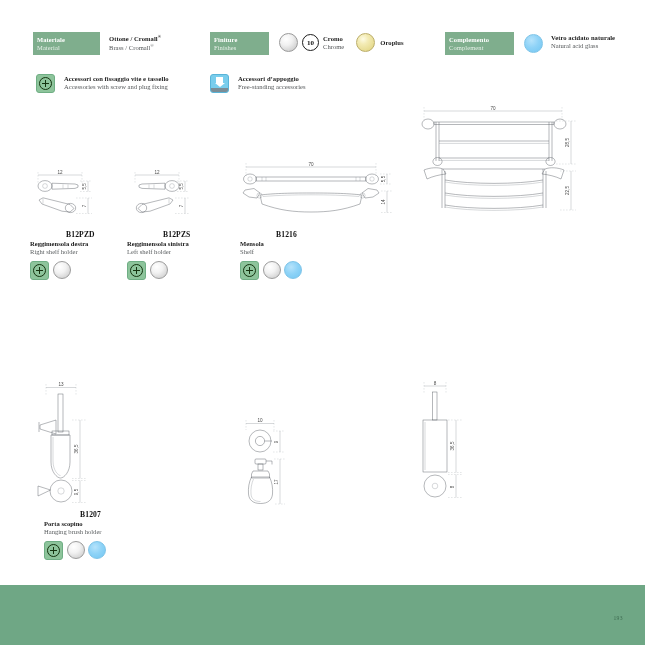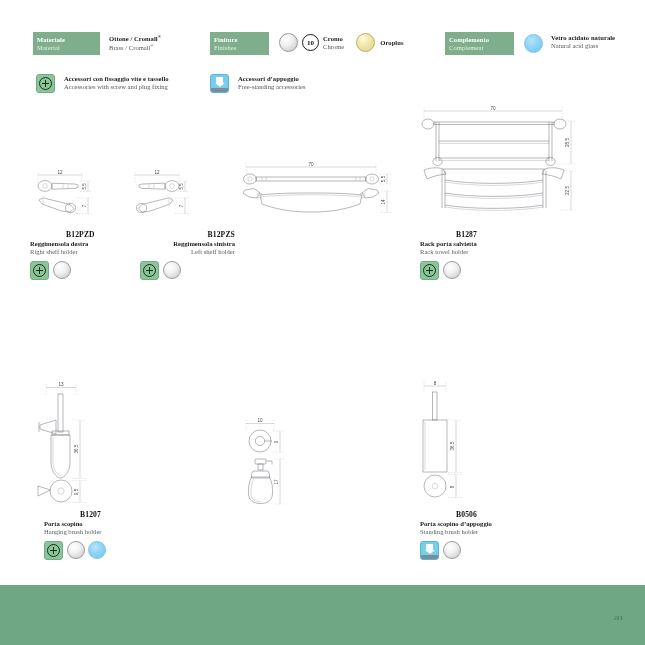--- a/index.html
+++ b/index.html
@@ -265,21 +265,21 @@
 
       <path class="ln" d="M46 32 L42 29.8 L15 36.5 L11 40.5 L15 44 L23 43.2 L43 36 Z"></path>
       <ellipse class="ln" cx="14.5" cy="40" rx="5.2" ry="4.6"></ellipse>
       <line class="ln-thin" x1="42" y1="30.6" x2="42" y2="35.6"></line>
       <line class="ext" x1="48" y1="30" x2="62" y2="30"></line>
       <line class="ext" x1="48" y1="45.5" x2="62" y2="45.5"></line>
       <line class="tick" x1="58" y1="30" x2="58" y2="45.5"></line>
       <text class="dimtxt-v" x="56" y="38" text-anchor="middle" transform="rotate(-90 56 38)">7</text>
     </svg>
   </div>
-  <div class="product" style="left:140px;top:230px;width:95px;text-align:right;">
+  <div class="product" style="left:127px;top:230px;width:95px;">
     <div class="code">B12PZS</div>
     <div class="name-it">Reggimensola sinistra</div>
     <div class="name-en">Left shelf holder</div>
     <div class="swatches">
       <span class="ic-screw">
           <span class="ring"></span>
         </span>
       <span class="sw-chrome"></span>
     </div>
   </div>
@@ -309,20 +309,32 @@
       <path class="ln" d="M143 30 L134 28.5 L128 33 L131 38 L139 37 L145 33 Z"></path>
       <circle class="ln-thin" cx="25.5" cy="35.5" r="2.6"></circle>
       <circle class="ln-thin" cx="128.5" cy="35.5" r="2.6"></circle>
       <path class="ln" d="M26 35 C40 33.5, 52 33, 77 33 C102 33, 114 33.5, 128 35 L126 44 C108 50.5, 94 52, 77 52 C60 52, 46 50.5, 28 44 Z"></path>
       <path class="ln-thin" d="M29 36.5 C45 35.2, 60 34.8, 77 34.8 C94 34.8, 109 35.2, 125 36.5"></path>
       <line class="ext" x1="147" y1="31" x2="158" y2="31"></line>
       <line class="ext" x1="147" y1="52.5" x2="158" y2="52.5"></line>
       <line class="tick" x1="153" y1="31" x2="153" y2="52.5"></line>
       <text class="dimtxt-v" x="151" y="42" text-anchor="middle" transform="rotate(-90 151 42)">14</text>
     </svg>
+  </div>
+  <div class="product" style="left:240px;top:230px;width:110px;">
+    <div class="code">B1216</div>
+    <div class="name-it">Mensola</div>
+    <div class="name-en">Shelf</div>
+    <div class="swatches">
+      <span class="ic-screw">
+          <span class="ring"></span>
+        </span>
+      <span class="sw-chrome"></span>
+      <span class="sw-glass"></span>
+    </div>
   </div>
 
   <div class="draw" style="left:410px;top:104px;">
     <svg width="175" height="120" viewBox="0 0 175 120">
       <line class="ext" x1="14" y1="3" x2="14" y2="16"></line>
       <line class="ext" x1="152" y1="3" x2="152" y2="16"></line>
       <line class="tick" x1="14" y1="7" x2="152" y2="7"></line>
       <text class="dimtxt" x="83" y="5.5" text-anchor="middle">70</text>
 
       <ellipse class="ln" cx="18" cy="20" rx="6" ry="5"></ellipse>
@@ -355,31 +367,20 @@
       <path class="ln" d="M35 89 C60 93.5, 108 93.5, 133 89"></path>
       <path class="ln-thin" d="M35 91 C60 95.5, 108 95.5, 133 91"></path>
       <path class="ln" d="M35 101 C60 105.5, 108 105.5, 133 101"></path>
       <path class="ln-thin" d="M35 103 C60 107.5, 108 107.5, 133 103"></path>
       <line class="ext" x1="150" y1="67" x2="166" y2="67"></line>
       <line class="ext" x1="150" y1="106" x2="166" y2="106"></line>
       <line class="tick" x1="161" y1="67" x2="161" y2="106"></line>
       <text class="dimtxt-v" x="159" y="86.5" text-anchor="middle" transform="rotate(-90 159 86.5)">22,5</text>
     </svg>
   </div>
-  <div class="product" style="left:420px;top:230px;width:120px;">
-    <div class="code">B1287</div>
-    <div class="name-it">Rack porta salvietta</div>
-    <div class="name-en">Rack towel holder</div>
-    <div class="swatches">
-      <span class="ic-screw">
-          <span class="ring"></span>
-        </span>
-      <span class="sw-chrome"></span>
-    </div>
-  </div>
 
   <div class="draw" style="left:28px;top:382px;">
     <svg width="110" height="122" viewBox="0 0 110 122">
       <line class="ext" x1="18" y1="2" x2="18" y2="14"></line>
       <line class="ext" x1="48" y1="2" x2="48" y2="14"></line>
       <line class="tick" x1="18" y1="5.5" x2="48" y2="5.5"></line>
       <text class="dimtxt" x="33" y="4" text-anchor="middle">13</text>
 
       <rect class="ln" x="30" y="12" width="5" height="38"></rect>
 
@@ -463,31 +464,18 @@
       <text class="dimtxt-v" x="44" y="66" text-anchor="middle" transform="rotate(-90 44 66)">36,5</text>
 
       <circle class="ln" cx="25" cy="106" r="11"></circle>
       <circle class="ln-thin" cx="25" cy="106" r="2.8"></circle>
       <line class="ext" x1="38" y1="94.5" x2="52" y2="94.5"></line>
       <line class="ext" x1="38" y1="117.5" x2="52" y2="117.5"></line>
       <line class="tick" x1="46" y1="94.5" x2="46" y2="117.5"></line>
       <text class="dimtxt-v" x="44" y="107" text-anchor="middle" transform="rotate(-90 44 107)">8</text>
     </svg>
   </div>
-  <div class="product" style="left:420px;top:510px;width:125px;">
-    <div class="code">B0506</div>
-    <div class="name-it">Porta scopino d’appoggio</div>
-    <div class="name-en">Standing brush holder</div>
-    <div class="swatches">
-      <span class="ic-free">
-        <span class="arrow"></span>
-          <span class="tip"></span>
-          <span class="base"></span>
-      </span>
-      <span class="sw-chrome"></span>
-    </div>
-  </div>
 
   <div class="footer">
     <div class="pageno">193</div>
   </div>
 
 </div>
 
 </body></html>

